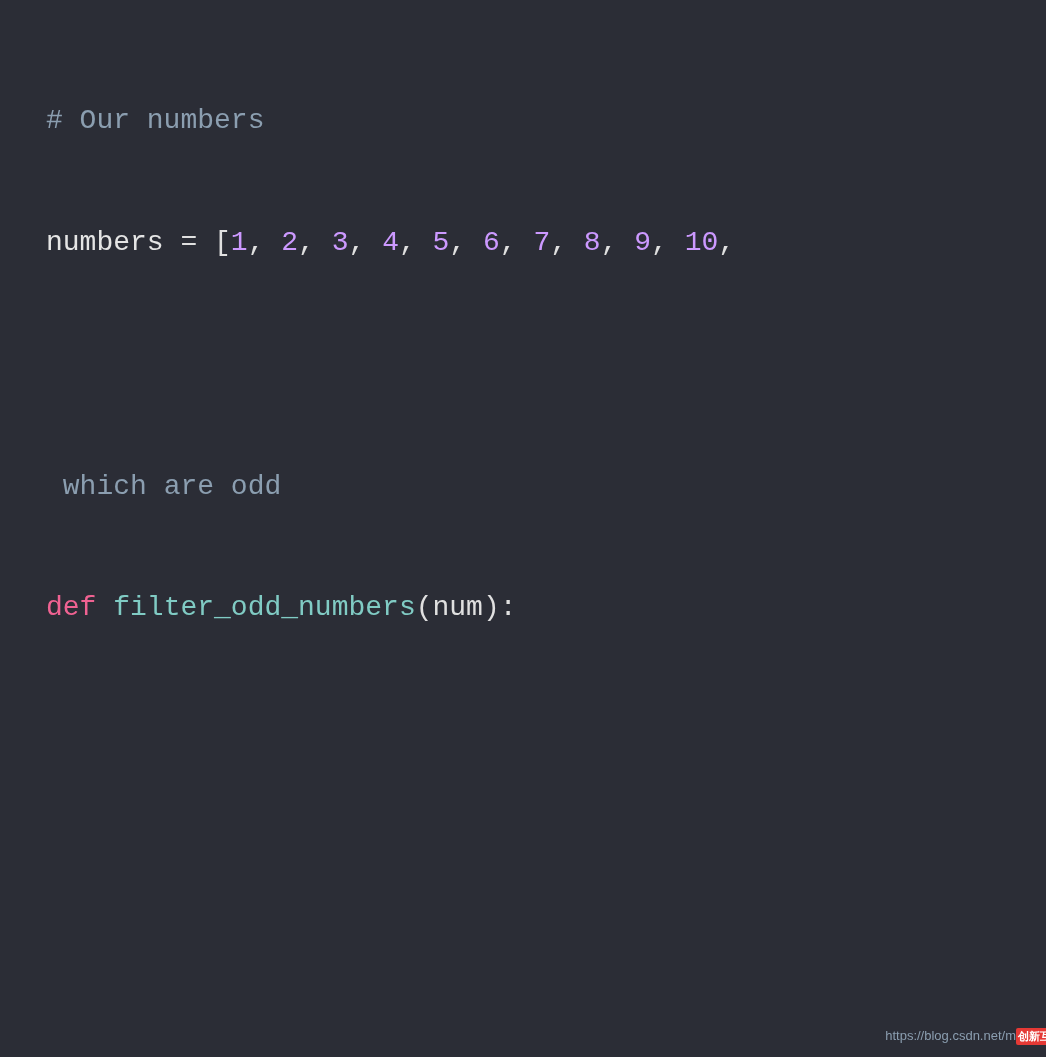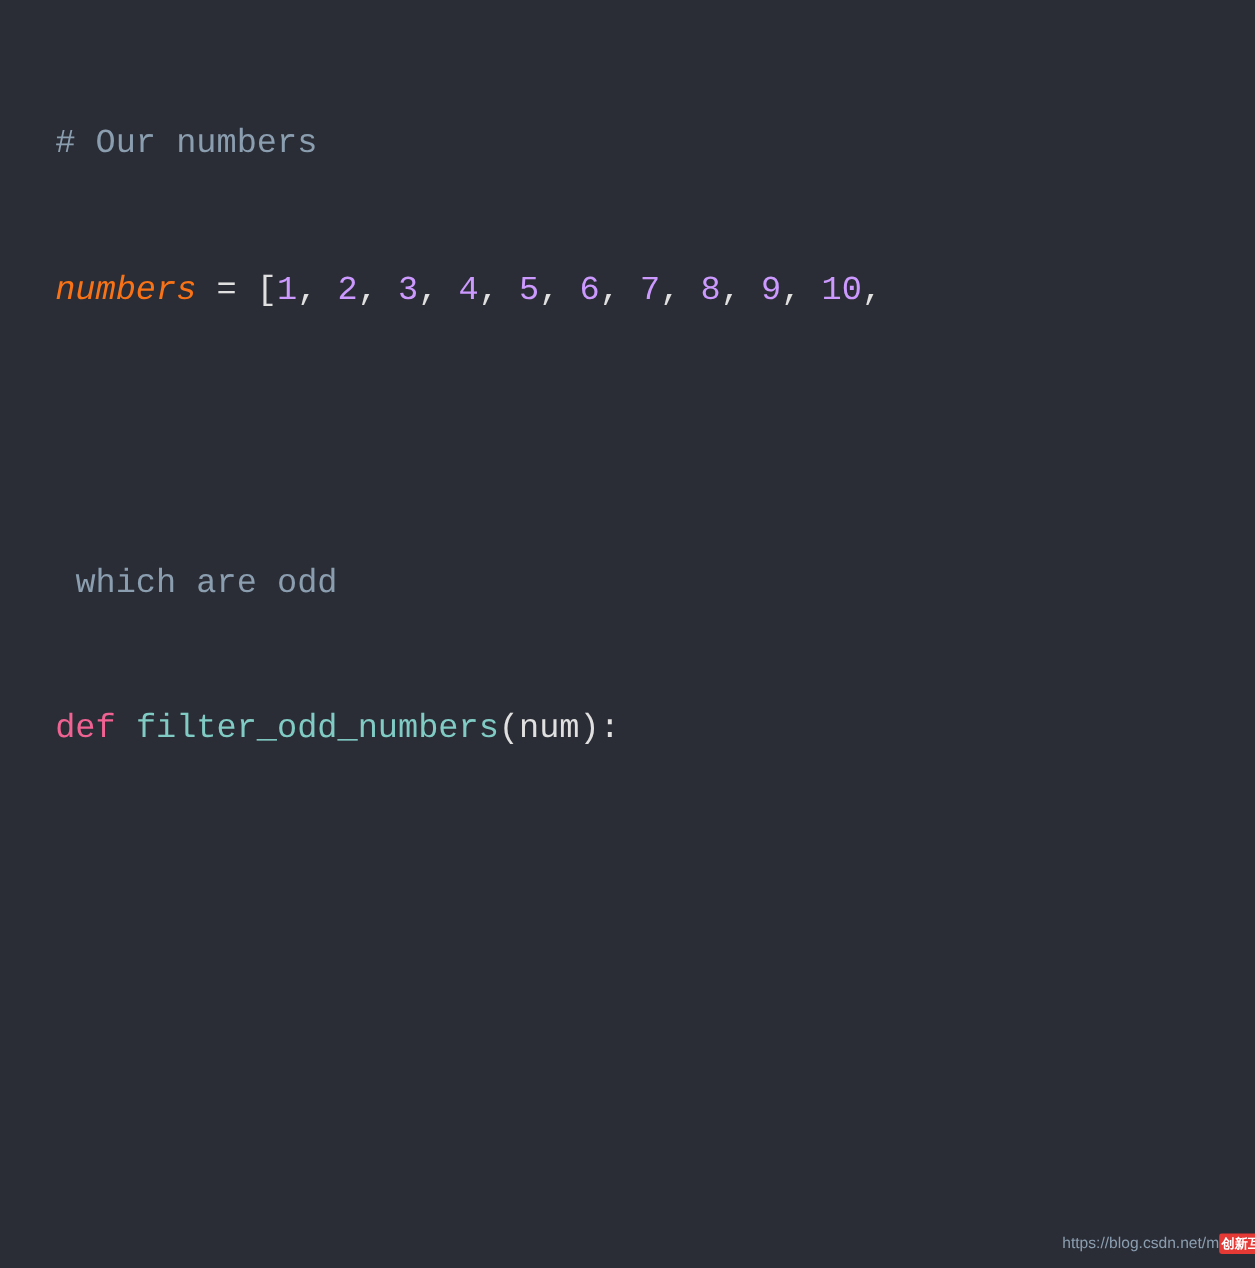--- a/index.html
+++ b/index.html
@@ -29,22 +29,21 @@
       line-height: 1.45;
       white-space: pre-wrap;
       word-break: break-all;
     }
 
     .comment {
       color: #8b9eb0;
     }
 
     .variable {
-      color: #f97316;
-      font-style: italic;
+      color: #e5e5e5;
     }
 
     .number-val {
       color: #cc99ff;
     }
 
     .keyword-def {
       color: #f06292;
     }
 

